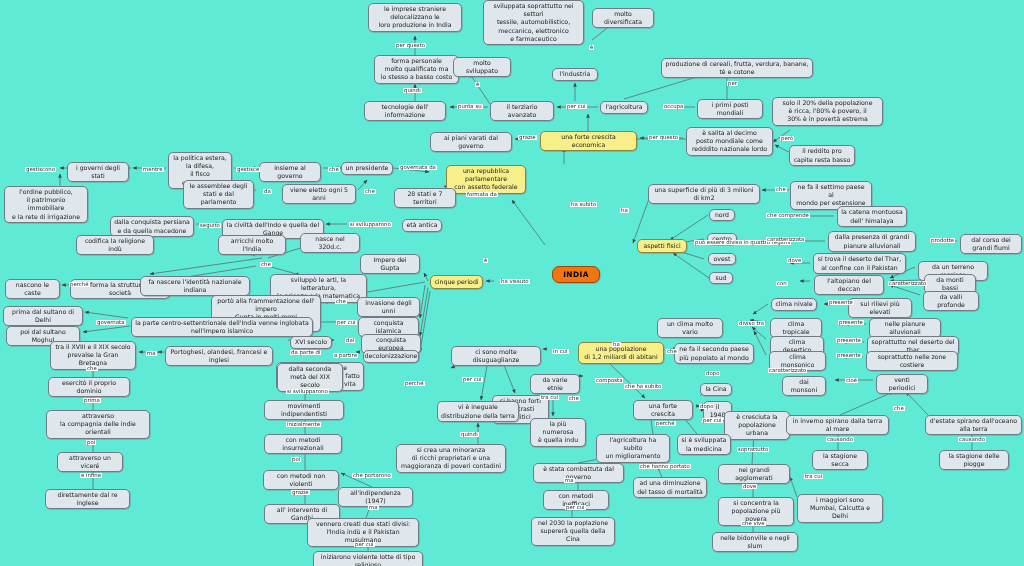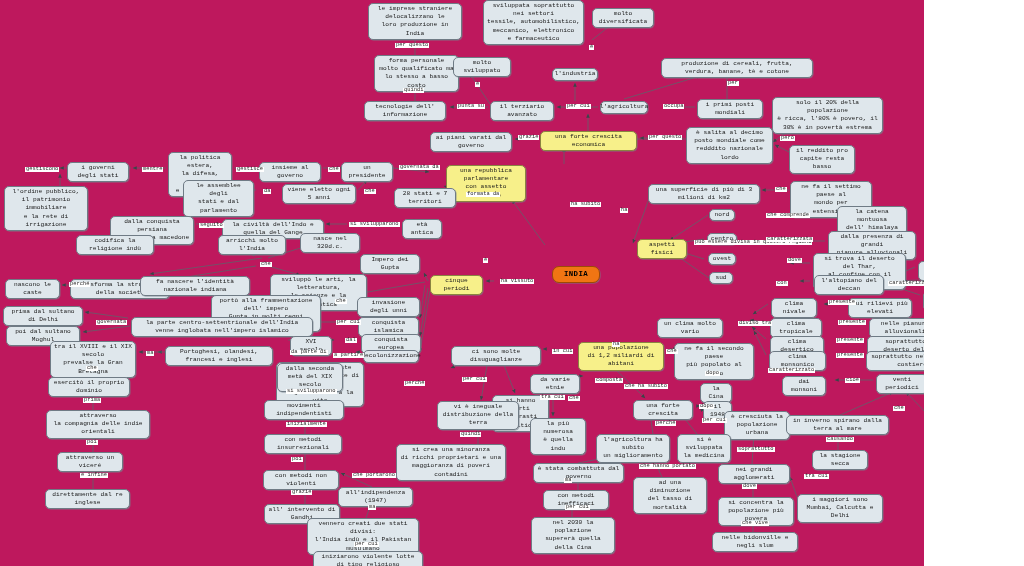--- a/index.html
+++ b/index.html
@@ -1,17 +1,17 @@
 <!DOCTYPE html>
 <html><head>
 <meta charset="utf-8">
 <style>
   html,body{margin:0;padding:0;background:#ffffff;}
   body{font-family:"DejaVu Sans","Liberation Sans",sans-serif;}
-  #map{position:relative;width:924px;height:566px;overflow:hidden;background:#be185d;font-family:Liberation Mono, monospace;}
+  #map{position:relative;width:1024px;height:566px;overflow:hidden;background:#5eead4;}
   svg#edges{position:absolute;left:0;top:0;width:1024px;height:566px;}
   .node{
     position:absolute;
     box-sizing:border-box;
     border:1px solid #6f7b85;
     border-radius:5px;
     background:#dfe7ec;
     color:#1a1a1a;
     font-size:6.2px;
     line-height:1.32;

